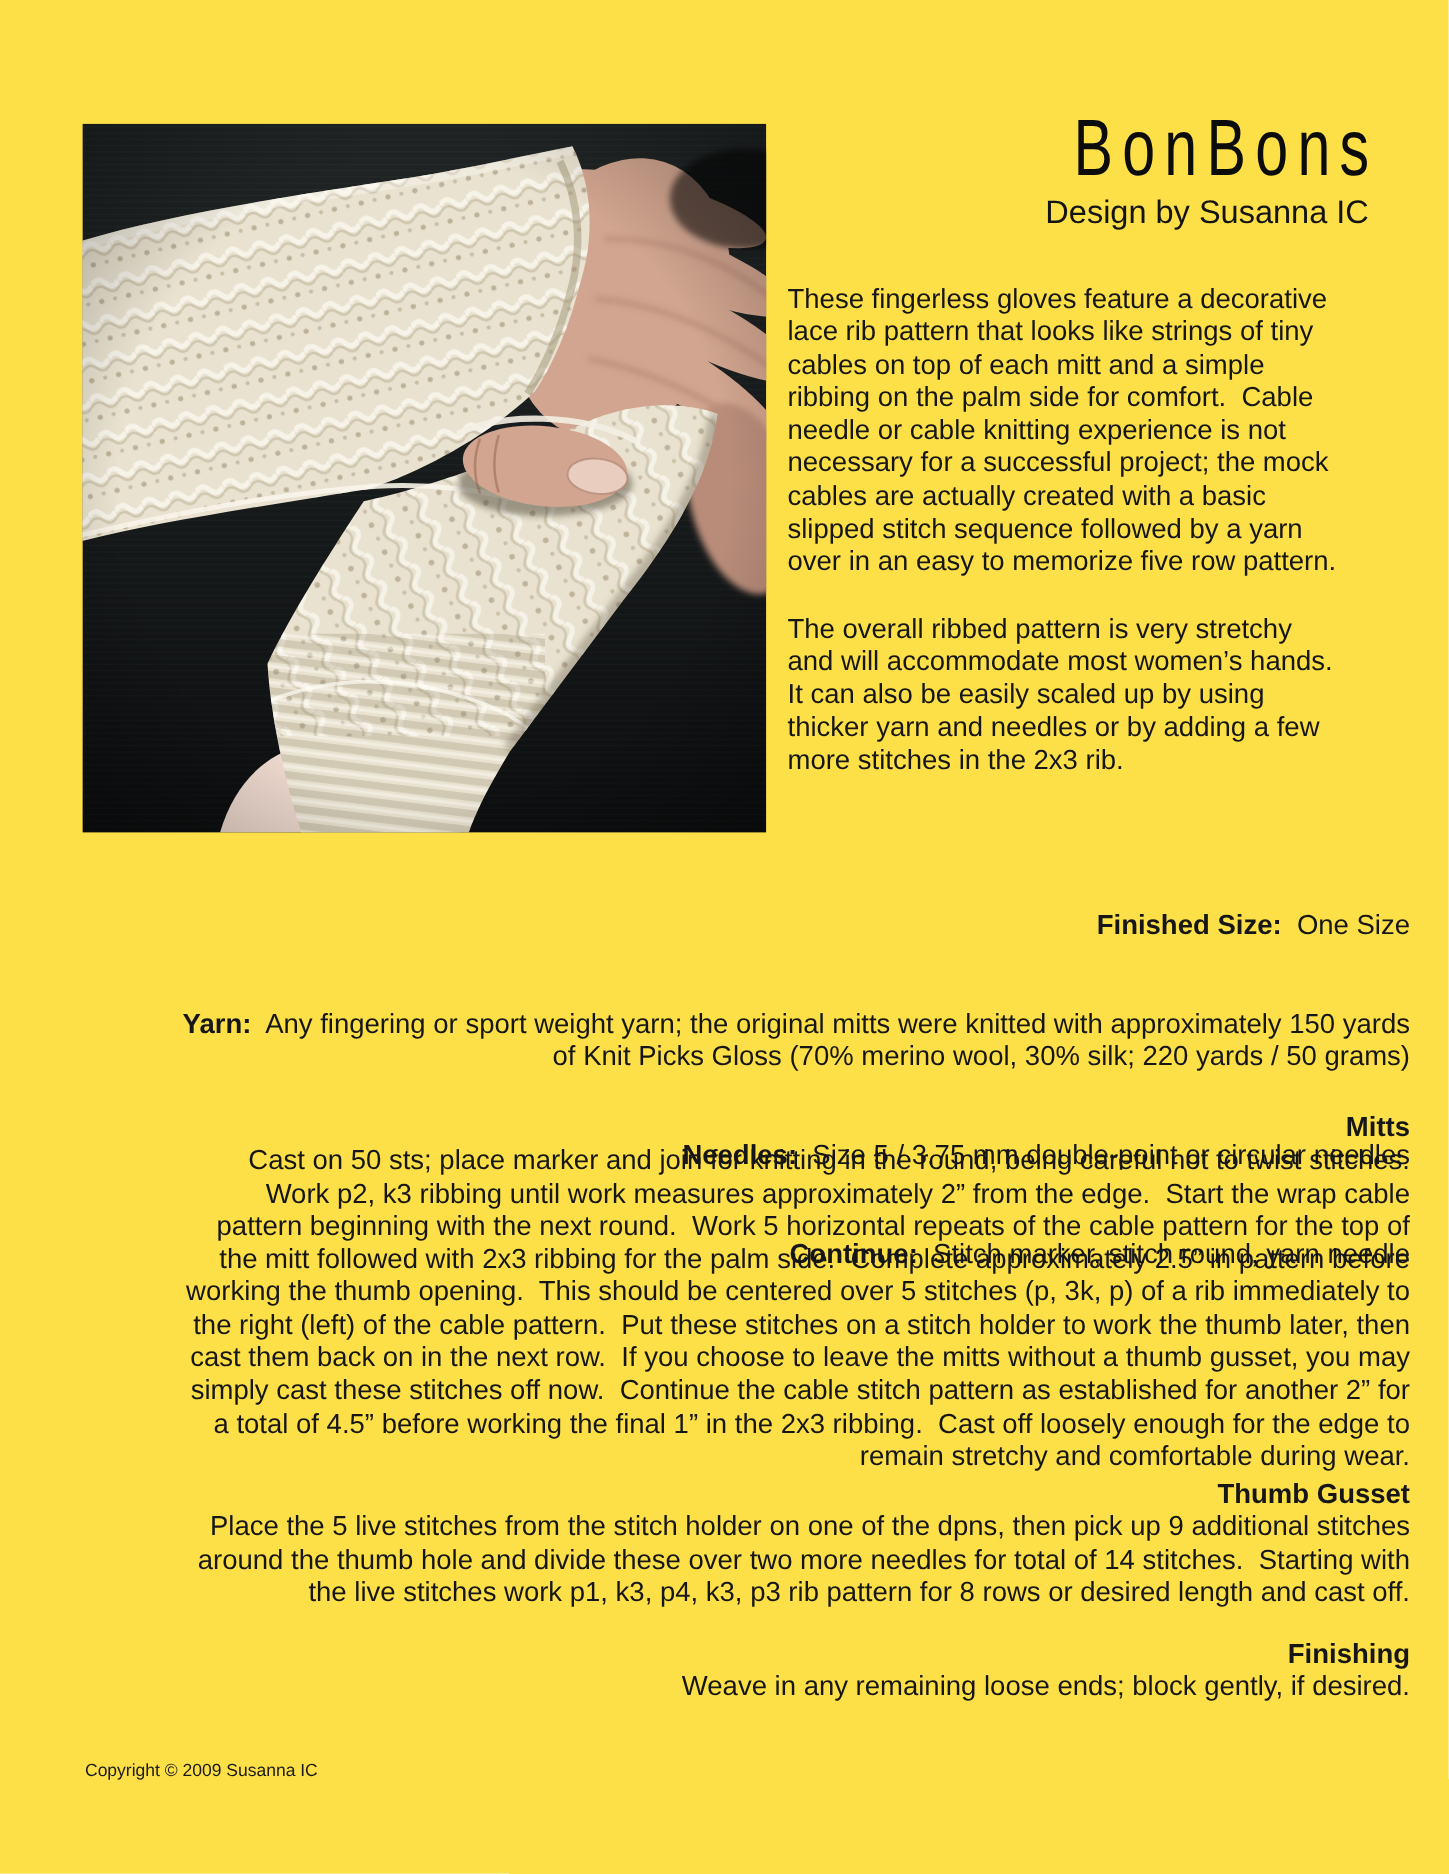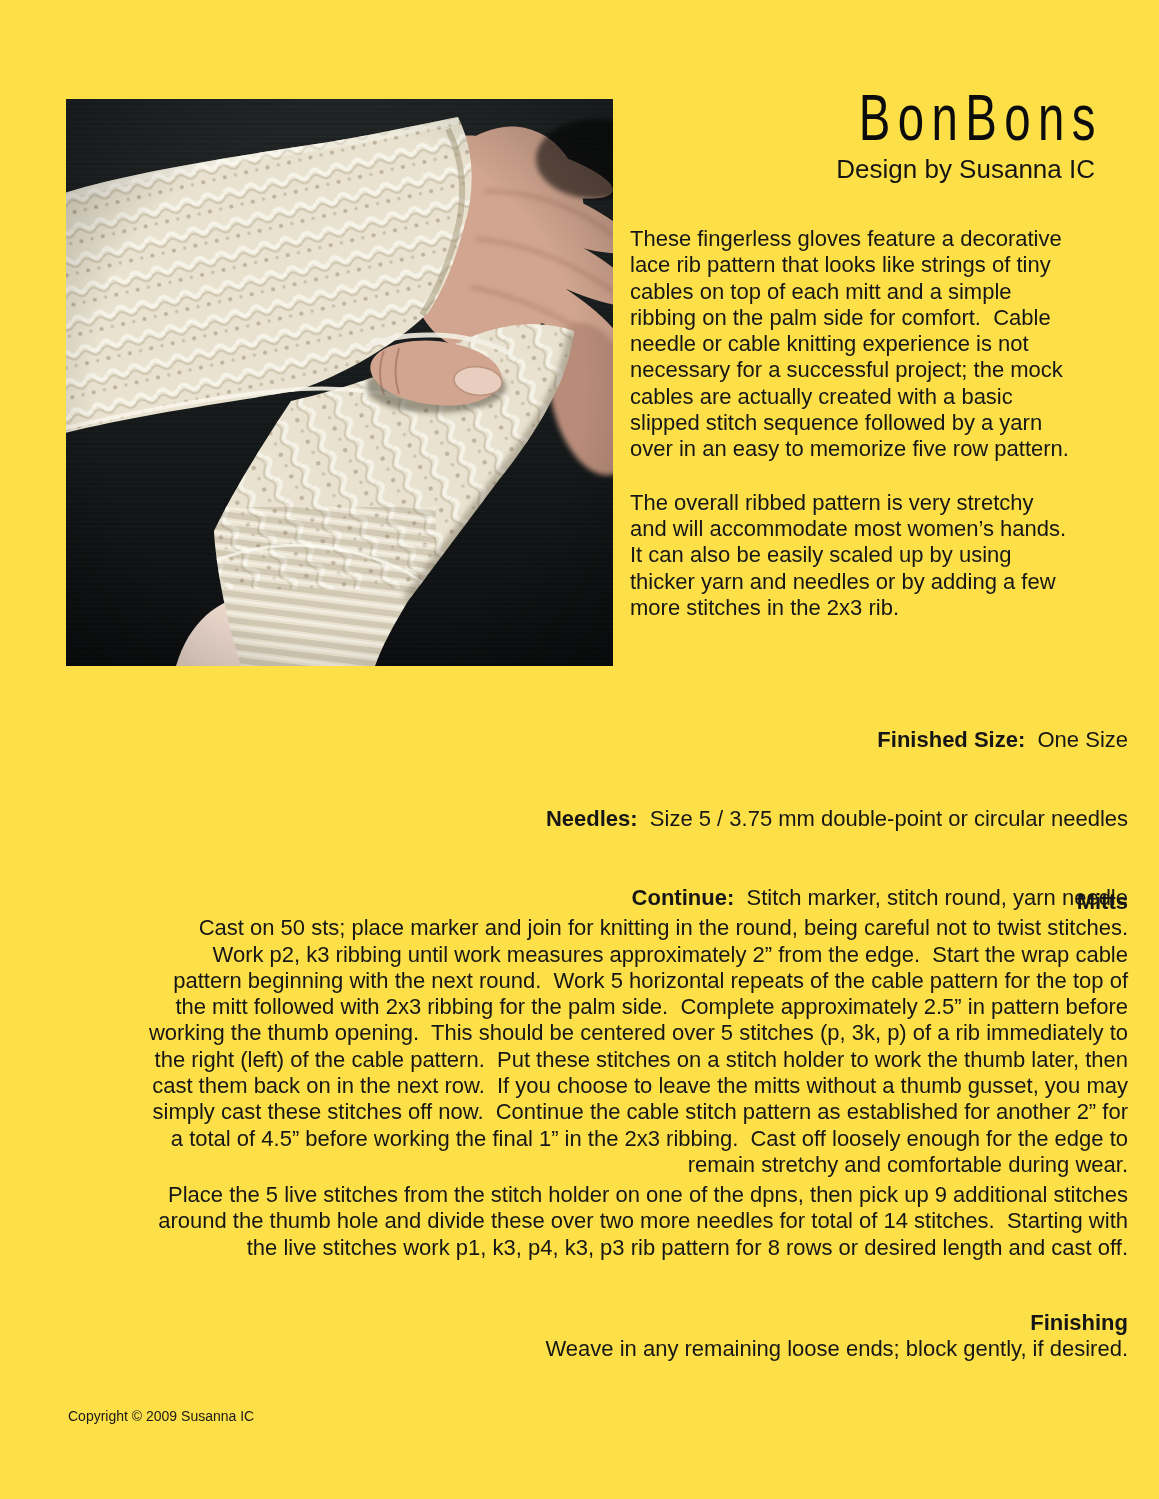--- a/index.html
+++ b/index.html
@@ -140,20 +140,24 @@
 It can also be easily scaled up by using
 thicker yarn and needles or by adding a few
 more stitches in the 2x3 rib.</p>
   </div>
 
   <div class="block" style="top:701px;">
     <div class="spec-row">
       <span class="spec-label">Finished Size:</span><span class="spec-text">  One Size</span>
     </div>
     <div class="spec-row">
+      <span class="spec-label">Yarn:</span><span class="spec-text">  Any fingering or sport weight yarn; the original mitts were knitted with approximately 150 yards
+of Knit Picks Gloss (70% merino wool, 30% silk; 220 yards / 50 grams)</span>
+    </div>
+    <div class="spec-row">
       <span class="spec-label">Needles:</span><span class="spec-text">  Size 5 / 3.75 mm double-point or circular needles</span>
     </div>
     <div class="spec-row">
       <span class="spec-label">Continue:</span><span class="spec-text">  Stitch marker, stitch round, yarn needle</span>
     </div>
   </div>
 
   <div class="block" style="top:876px;margin-top:13px;">
     <div class="section-heading">Mitts</div>
     <div class="section-body">Cast on 50 sts; place marker and join for knitting in the round, being careful not to twist stitches.
@@ -162,20 +166,21 @@
 the mitt followed with 2x3 ribbing for the palm side.  Complete approximately 2.5” in pattern before
 working the thumb opening.  This should be centered over 5 stitches (p, 3k, p) of a rib immediately to
 the right (left) of the cable pattern.  Put these stitches on a stitch holder to work the thumb later, then
 cast them back on in the next row.  If you choose to leave the mitts without a thumb gusset, you may
 simply cast these stitches off now.  Continue the cable stitch pattern as established for another 2” for
 a total of 4.5” before working the final 1” in the 2x3 ribbing.  Cast off loosely enough for the edge to
 remain stretchy and comfortable during wear.</div>
   </div>
 
   <div class="block" style="top:1182px;">
+    <div class="section-heading">Thumb Gusset</div>
     <div class="section-body">Place the 5 live stitches from the stitch holder on one of the dpns, then pick up 9 additional stitches
 around the thumb hole and divide these over two more needles for total of 14 stitches.  Starting with
 the live stitches work p1, k3, p4, k3, p3 rib pattern for 8 rows or desired length and cast off.</div>
   </div>
 
   <div class="block" style="top:1310px;">
     <div class="section-heading">Finishing</div>
     <div class="section-body">Weave in any remaining loose ends; block gently, if desired.</div>
   </div>
 

